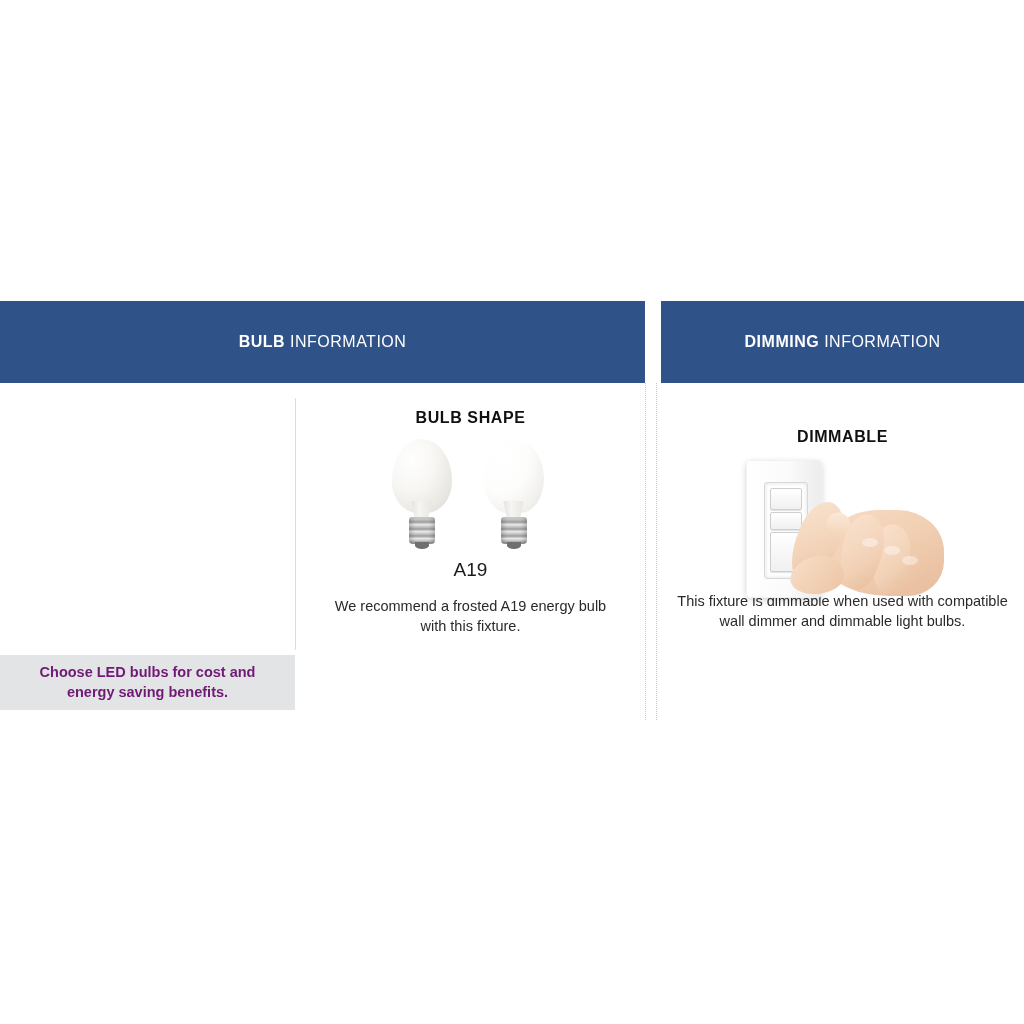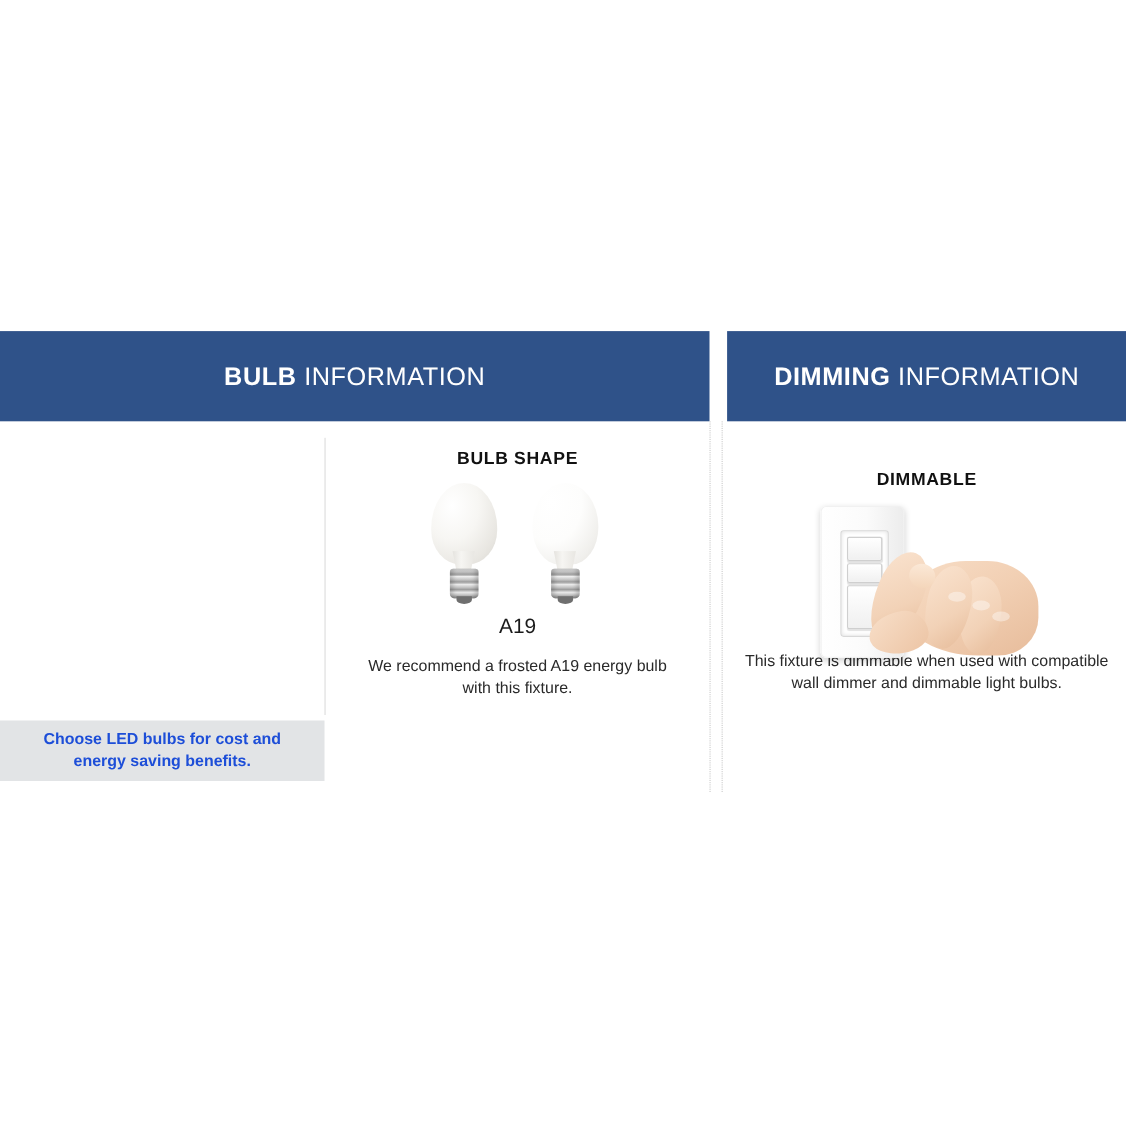--- a/index.html
+++ b/index.html
@@ -26,21 +26,21 @@
     display: flex;
     align-items: center;
     justify-content: center;
     color: #ffffff;
     letter-spacing: 0.5px;
   }
   #bulb-header { left: 0px;   width: 645px; }
   #dim-header  { left: 661px; width: 363px; }
 
   .header-title {
-    font-size: 23px;
+    font-size: 16px;
     font-weight: 300;
     white-space: nowrap;
     line-height: 1;
   }
   .header-title .strong { font-weight: 700; }
 
   
   .panel { position: absolute; }
   #bulb-panel { left: 0;    top: 383px; width: 645px; height: 340px; }
   #dim-panel  { left: 661px; top: 383px; width: 363px; height: 340px; }
@@ -112,21 +112,21 @@
     background: #e2e4e6;
     display: flex;
     align-items: center;
     justify-content: center;
     text-align: center;
   }
   #led-callout .callout-text {
     font-size: 14.5px;
     font-weight: 700;
     line-height: 1.35;
-    color: #1d4ed8;
+    color: #701a75;
     padding: 0 14px;
   }
 
   
 
   
   .e26-base {
     position: absolute;
     left: 50%;
     top: 4px;

